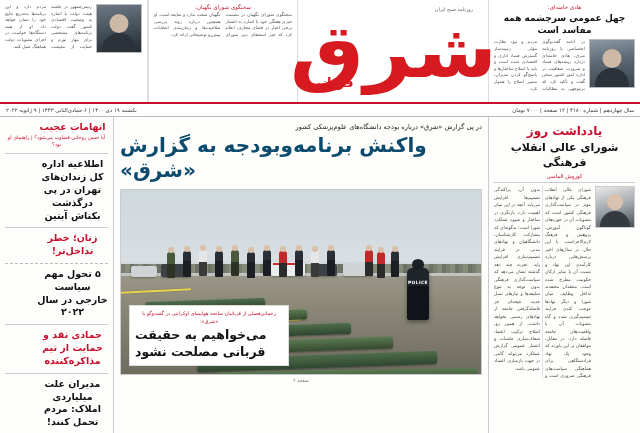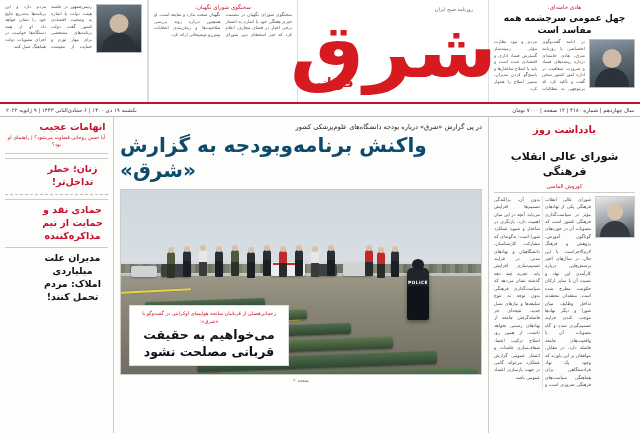--- a/index.html
+++ b/index.html
@@ -166,25 +166,25 @@
   .col-left{
     width:114px;
     border-right:1px solid #ccc;
     box-sizing:border-box;
     padding:4px 5px;
   }
 
   
   .kicker-red{
     color:#c8102e;
-    font-size:10px;
+    font-size:12px;
     font-weight:bold;
     text-align:center;
     line-height:1.4;
-    margin:2px 0 13px;
+    margin:2px 0 1px;
   }
   .headline-sm{
     font-size:11px;
     font-weight:bold;
     text-align:center;
     line-height:1.35;
     margin:1px 0 3px;
   }
   .byline{
     font-size:5.4px;
@@ -319,21 +319,21 @@
     width:160px;
     background:#fff;
     border:1px solid #ddd;
     padding:4px 5px;
     box-sizing:border-box;
   }
   .cap-kicker{
     font-size:5px;color:#c8102e;line-height:1.5;text-align:center;margin-bottom:2px;
   }
   .cap-head{
-    font-size:12.5px;font-weight:bold;text-align:center;line-height:1.35;color:#111;
+    font-size:12.5px;font-weight:bold;text-align:left;line-height:1.35;color:#111;
   }
   .center-footer{
     font-size:4.6px;color:#777;text-align:center;margin-top:3px;
   }
 
   
   .lc-item{margin-bottom:5px;}
   .lc-kicker{
     font-size:5px;color:#c8102e;text-align:center;line-height:1.45;margin-bottom:1px;
   }
@@ -448,27 +448,33 @@
     </div>
 
     <div class="col-left">
 
       <div class="lc-item">
         <div class="lc-head red">اتهامات عجیب</div>
         <div class="lc-kicker">آیا حسن روحانی قضاوت می‌شود؟ | راهنمای او بود؟</div>
       </div>
       <div class="lc-sep"></div>
 
+      <div class="lc-item">
+        <div class="lc-head">اطلاعیه اداره کل زندان‌های تهران در پی درگذشت بکتاش آبتین</div>
+      </div>
       <div class="lc-sep"></div>
 
       <div class="lc-item">
         <div class="lc-head red">زنان؛ خطر تداخل‌تر!</div>
       </div>
       <div class="lc-dash"></div>
 
+      <div class="lc-item">
+        <div class="lc-head">۵ تحول مهم سیاست خارجی در سال ۲۰۲۲</div>
+      </div>
       <div class="lc-sep"></div>
 
       <div class="lc-item">
         <div class="lc-head red">جمادی نقد و حمایت از تیم مذاکره‌کننده</div>
       </div>
       <div class="lc-sep"></div>
 
       <div class="lc-item">
         <div class="lc-head">مدیران علت میلیاردی املاک: مردم تحمل کنند!</div>
       </div>

